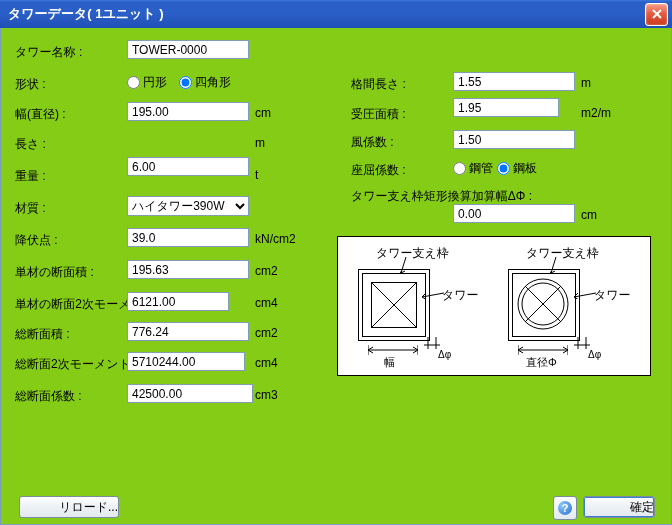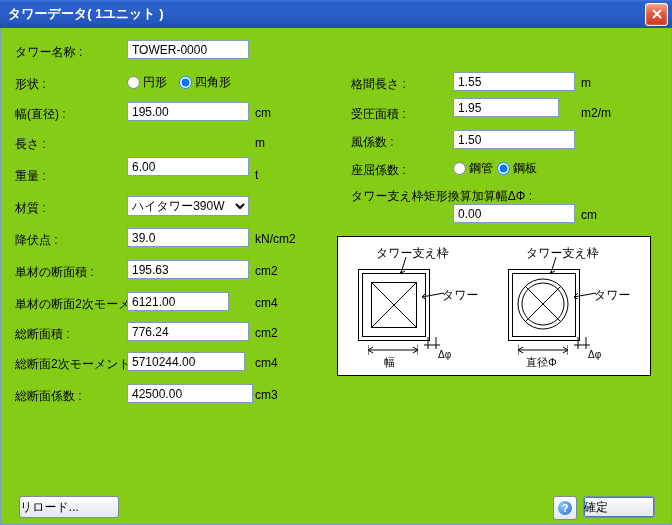--- a/index.html
+++ b/index.html
@@ -11,21 +11,21 @@
 .client{position:absolute;left:0;right:0;top:28px;bottom:0;background:#84cc16;border:1px solid #7b9ebd;border-top:none}
 .form{position:absolute;inset:0}
 .lbl,.val{position:absolute}
 .lbl{color:#000}
 input.txt{position:absolute;height:19px;border:1px solid #7f9db9;background:#fff;padding:0 4px;font:12px "MS UI Gothic",sans-serif;box-sizing:border-box}
 select.sel{position:absolute;height:20px;border:1px solid #7f9db9;background:#fff;font:12px "MS UI Gothic",sans-serif;box-sizing:border-box}
 .unit{position:absolute;color:#000}
 .radio{position:absolute;display:flex;align-items:center;gap:3px}
 .radio input{margin:0}
 .diagbox{position:absolute;border:1px solid #000;background:#fff}
-.btn{position:absolute;height:22px;border:1px solid #7b8ca0;background:linear-gradient(to bottom,#fff,#eef2f6 45%,#e3e9ef);border-radius:3px;font:12px "MS UI Gothic",sans-serif;box-sizing:border-box;display:flex;align-items:center;justify-content:flex-start;cursor:default}
+.btn{position:absolute;height:22px;border:1px solid #7b8ca0;background:linear-gradient(to bottom,#fff,#eef2f6 45%,#e3e9ef);border-radius:3px;font:12px "MS UI Gothic",sans-serif;box-sizing:border-box;display:flex;align-items:center;justify-content:flex-end;cursor:default}
 .btn.primary{box-shadow:0 0 0 1px #3d7bcd inset}
 .helpbtn{position:absolute;width:22px;height:22px;border:1px solid #7b8ca0;border-radius:3px;background:linear-gradient(to bottom,#fff,#e3e9ef);display:flex;align-items:center;justify-content:center}
 .helpbtn .q{width:14px;height:14px;border-radius:50%;background:radial-gradient(circle at 30% 30%,#8cc8ff,#2a6fd0);color:#fff;font-weight:bold;font-size:11px;display:flex;align-items:center;justify-content:center}
 
 .diag-outer{position:absolute;border:1px solid #000}
 .diag-inner2{position:absolute;border:1px solid #000}
 .diag-cross line{stroke:#000;stroke-width:1}
 .diag-callout{position:absolute;font-size:12px}
 .diag-arrow{position:absolute}
 .diag-caption{position:absolute;font-size:11px;text-align:center}

